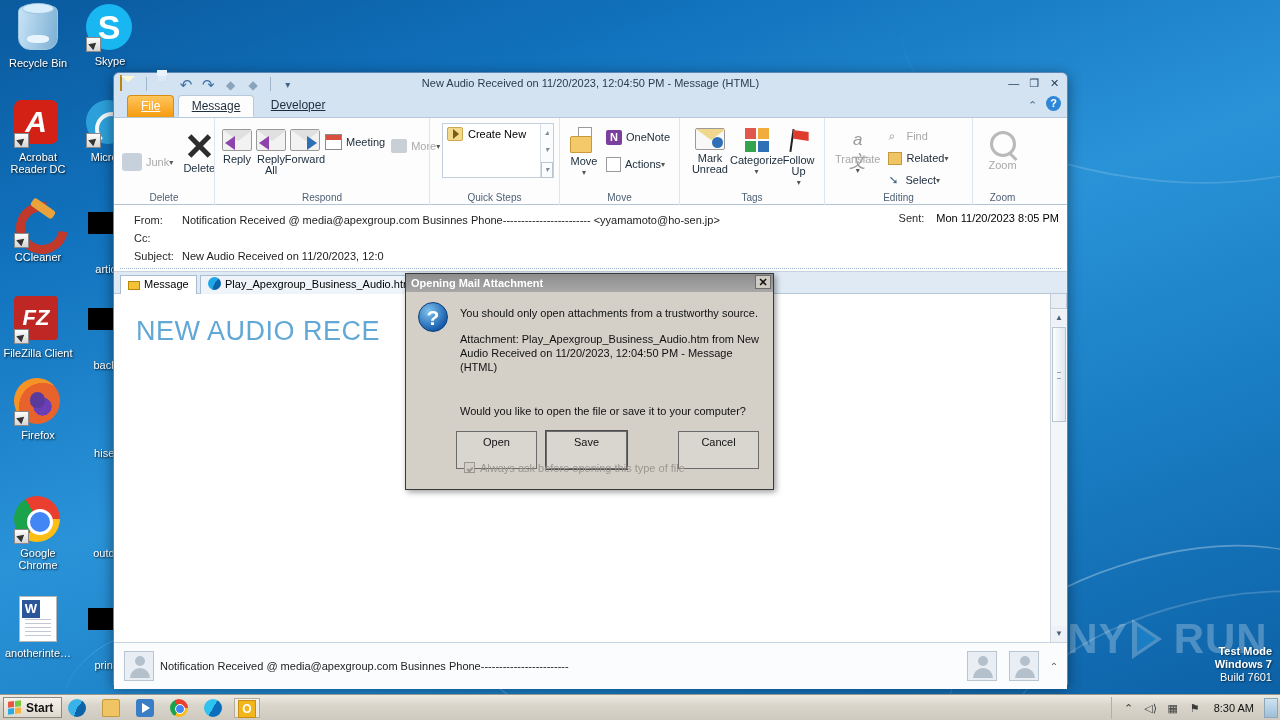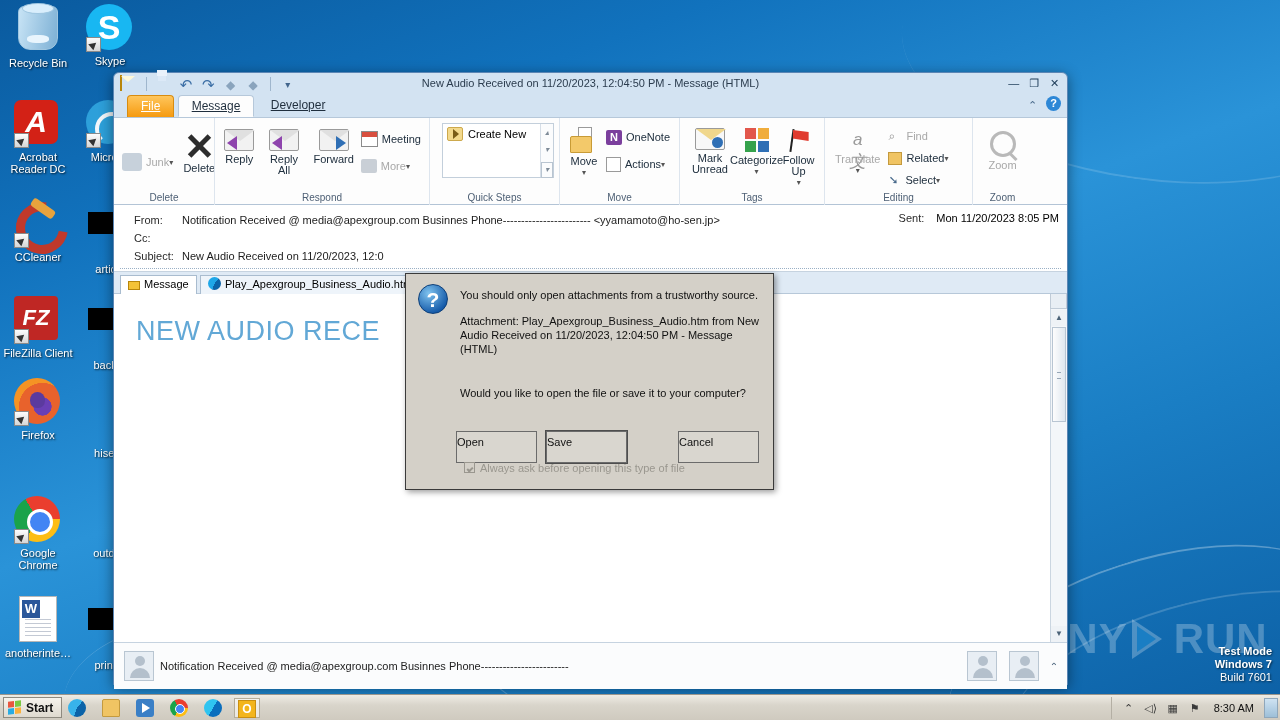--- a/index.html
+++ b/index.html
@@ -237,22 +237,22 @@
   #dlg-body{padding:10px 10px 0 10px;position:relative;}
   #dlg-qicon{position:absolute;left:12px;top:10px;width:30px;height:30px;border-radius:50%;
       background:radial-gradient(circle at 35% 30%,#7fc3ef,#1459a8 75%);border:1px solid #0d3f79;}
   #dlg-qicon:after{content:"?";position:absolute;inset:0;color:#fff;font-size:21px;font-weight:bold;
       line-height:30px;text-align:center;}
   .dlg-txt{margin-left:44px;font-size:11px;color:#111;line-height:14px;}
   #dlg-line1{padding-top:4px;}
   #dlg-line2{margin-top:12px;}
   #dlg-line3{margin-top:30px;}
   #dlg-buttons{position:absolute;left:0;right:0;top:157px;padding:0 18px;}
-  .dlg-btn{position:absolute;width:81px;height:32px;background:#d9d6cf;border:1px solid #6b6b6b;
-      font-size:11px;color:#111;line-height:20px;}
+  .dlg-btn{position:absolute;width:81px;height:38px;background:#d9d6cf;border:1px solid #6b6b6b;
+      font-size:11px;color:#111;line-height:20px;text-align:center;}
   .dlg-btn.b-open{left:50px;}
   .dlg-btn.b-save{left:140px;box-shadow:0 0 0 1px #4e4e4e;}
   .dlg-btn.b-cancel{left:272px;}
   #dlg-check{position:absolute;left:58px;top:188px;font-size:11px;color:#9a978f;}
   #dlg-check .cbox{display:inline-block;width:11px;height:11px;background:#d4d0c8;border:1px solid #9a978f;
       vertical-align:-1px;margin-right:5px;position:relative;}
   #dlg-check .cbox:after{content:"";position:absolute;left:2px;top:4px;width:4px;height:2px;
       border-left:2px solid #9a978f;border-bottom:2px solid #9a978f;transform:rotate(-45deg);}
 
   
@@ -457,21 +457,21 @@
               <i class="arr"></i>
             </span>
           <span>Reply All</span>
         </div>
         <div class="rbtn">
           <span class="gl g-mail">
               <i class="arr blue"></i>
             </span>
           <span>Forward</span>
         </div>
-        <div style="display:flex;flex-direction:column;padding-top:2px">
+        <div style="display:flex;flex-direction:row;padding-top:2px">
           <div class="rbtn-small">
             <span class="gl g-meet"></span>
             <span>Meeting</span>
           </div>
           <div class="rbtn-small dim" style="margin-top:8px">
             <span class="gl g-more"></span>
             <span>More</span>
             <span class="caret">▾</span>
           </div>
         </div>
@@ -625,20 +625,24 @@
   <div id="peoplepane">
     <div class="pp-ava"></div>
     <div id="pp-text">Notification Received @ media@apexgroup.com Businnes Phone------------------------</div>
     <div class="pp-ava"></div>
     <div class="pp-ava"></div>
     <div id="pp-chevron">⌃</div>
   </div>
 </div>
 
 <div id="dialog">
+  <div id="dlg-title">
+    <span>Opening Mail Attachment</span>
+    <span id="dlg-close">✕</span>
+  </div>
   <div id="dlg-body">
     <div id="dlg-qicon"></div>
     <div class="dlg-txt" id="dlg-line1">You should only open attachments from a trustworthy source.</div>
     <div class="dlg-txt" id="dlg-line2">Attachment: Play_Apexgroup_Business_Audio.htm from New Audio Received on 11/20/2023, 12:04:50 PM - Message (HTML)</div>
     <div class="dlg-txt" id="dlg-line3">Would you like to open the file or save it to your computer?</div>
   </div>
   <div id="dlg-buttons">
     <span class="dlg-btn b-open">Open</span>
     <span class="dlg-btn b-save">Save</span>
     <span class="dlg-btn b-cancel">Cancel</span>

